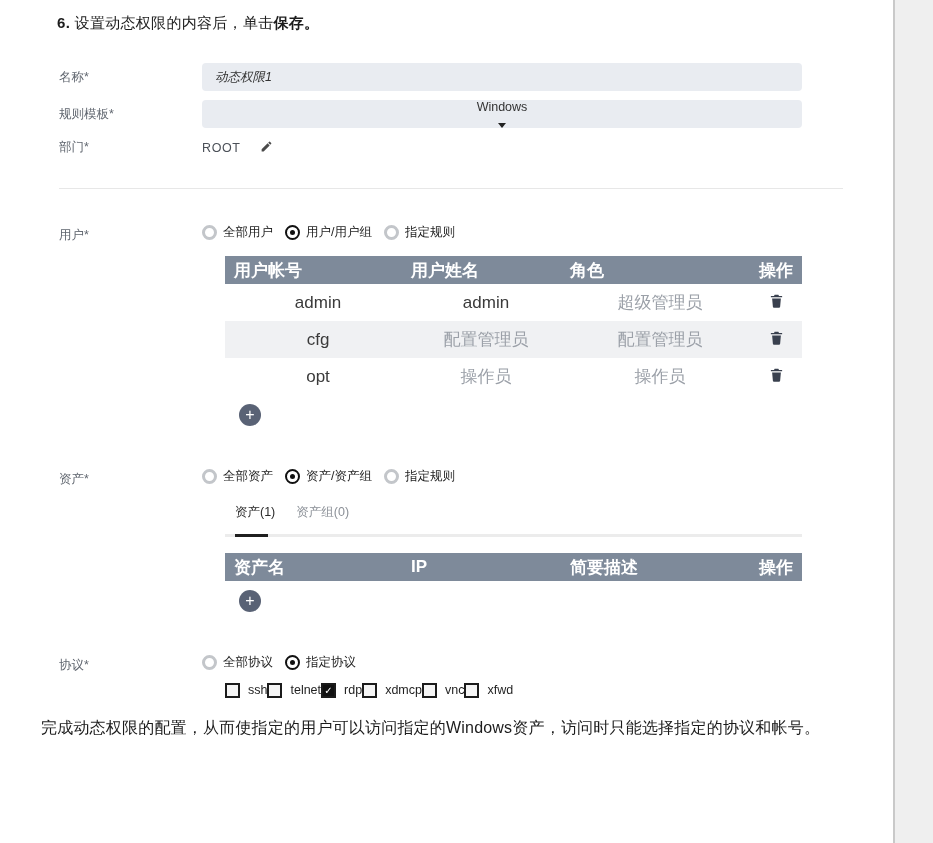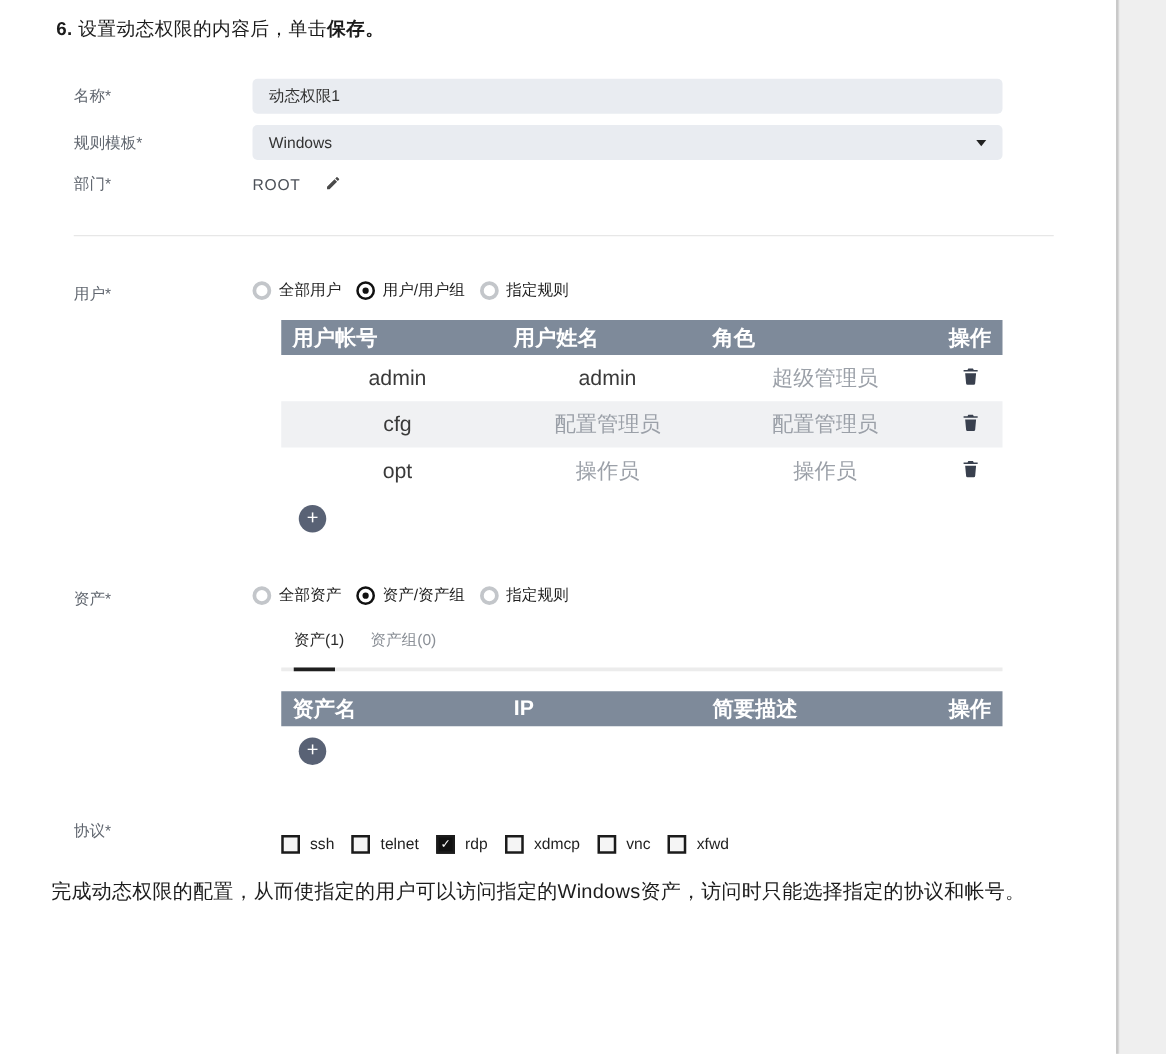--- a/index.html
+++ b/index.html
@@ -3,40 +3,40 @@
 <meta charset="utf-8">
 <style>
   * { margin:0; padding:0; box-sizing:border-box; }
   html,body { width:933px; height:843px; overflow:hidden; background:#fff;
     font-family:"Liberation Sans","DejaVu Sans",sans-serif; color:#1c1c1c; }
   .gutter { position:fixed; top:0; right:0; bottom:0; width:40px;
     background:#efefef; border-left:2px solid #c9c9c9; }
   .page { width:891px; padding:14px 0 0 41px; }
 
   
-  .step-heading { font-size:15px; margin-left:4px; letter-spacing:.3px; }
+  .step-heading { font-size:15px; margin-left:16px; letter-spacing:.3px; }
   .step-heading b { font-weight:bold; }
   .note { font-size:16px; margin-top:20px; letter-spacing:.2px; }
 
   
   .form { margin-top:30px; }
   .form-row { display:flex; align-items:center; }
   .form-label { width:161px; padding-left:18px; font-size:12.5px; color:#60666f; flex:0 0 161px; }
   .form-row.top { align-items:flex-start; }
   .form-row.top .form-label { padding-top:2px; }
   .control { width:600px; position:relative; }
 
   .text-input, .select-box { width:600px; height:28px; background:#e9ecf1;
     border:none; border-radius:4px; font-size:12.5px; color:#333;
     padding:0 13px; display:flex; align-items:center;
     font-family:"Liberation Sans","DejaVu Sans",sans-serif; }
-  input.text-input { display:block; line-height:28px; outline:none; }
+  input.text-input { display:block; line-height:28px; outline:none;font-style:italic; }
   .row-gap-a { margin-bottom:9px; }
   .row-gap-b { margin-bottom:11px; }
-  .select-box { justify-content:space-between; cursor:pointer; }
+  .select-box { justify-content:space-between; cursor:pointer;flex-direction:column; }
   .caret { width:0; height:0; border-left:4px solid transparent;
     border-right:4px solid transparent; border-top:5px solid #222; }
 
   .dept-value { font-size:12.5px; color:#4b5058; letter-spacing:.6px;
     display:flex; align-items:center; gap:19px; }
   .pencil-btn { background:none; border:none; cursor:pointer; display:inline-flex; padding:0; }
 
   .divider { border:none; border-top:1px solid #e7e7e7; margin:32px 0 0 18px; width:784px; }
 
   
@@ -70,21 +70,21 @@
   .trash-btn { background:none; border:none; cursor:pointer; display:inline-flex; padding:0; }
 
   .plus-btn { margin:9px 0 0 14px; width:22px; height:22px; border-radius:50%;
     background:#596275; color:#fff; border:none; cursor:pointer; font-size:16px;
     line-height:20px; display:flex; align-items:center; justify-content:center; }
 
   .section.assets { margin-top:43px; }
   .section.protocols { margin-top:43px; }
 
   
-  .cb-row { display:flex; gap:14px; margin:12px 0 0 23px; align-items:center; height:16px; }
+  .cb-row { display:flex; gap:0; margin:12px 0 0 23px; align-items:center; height:16px; }
   .cb { display:flex; align-items:center; gap:8px; cursor:pointer; }
   .cb-box { width:15px; height:15px; border:2px solid #1b1b1b; background:#f5f5f5;
     display:flex; align-items:center; justify-content:center; }
   .cb-box.checked { background:#111; }
   .cb-box.checked::after { content:"✓"; color:#fff; font-size:10px; font-weight:bold; }
   .cb-label { font-size:12.5px; color:#1f1f1f; }
 </style>
 </head>
 <body>
 
@@ -244,20 +244,30 @@
               </button>
           </div>
         </div>
       </div>
     </div>
 
     <div class="section protocols">
       <div class="form-row top">
         <div class="form-label">协议*</div>
         <div class="control">
+          <div class="radio-row">
+            <span class="radio-opt">
+              <span class="radio"></span>
+              <span class="radio-label">全部协议</span>
+            </span>
+            <span class="radio-opt">
+              <span class="radio selected"></span>
+              <span class="radio-label">指定协议</span>
+            </span>
+          </div>
 
           <div class="cb-row">
             <span class="cb">
               <span class="cb-box"></span>
               <span class="cb-label">ssh</span>
             </span>
             <span class="cb">
               <span class="cb-box"></span>
               <span class="cb-label">telnet</span>
             </span>

